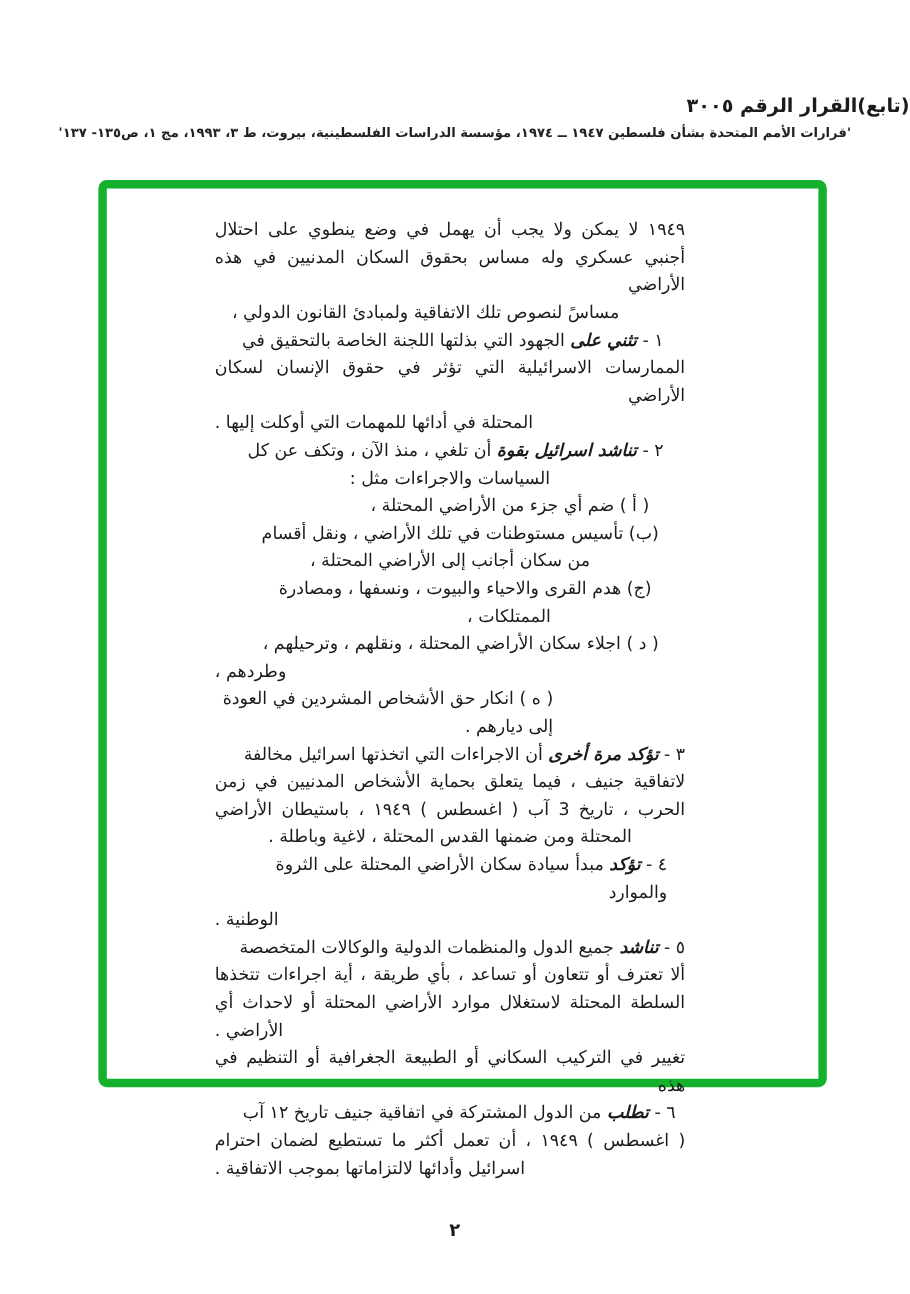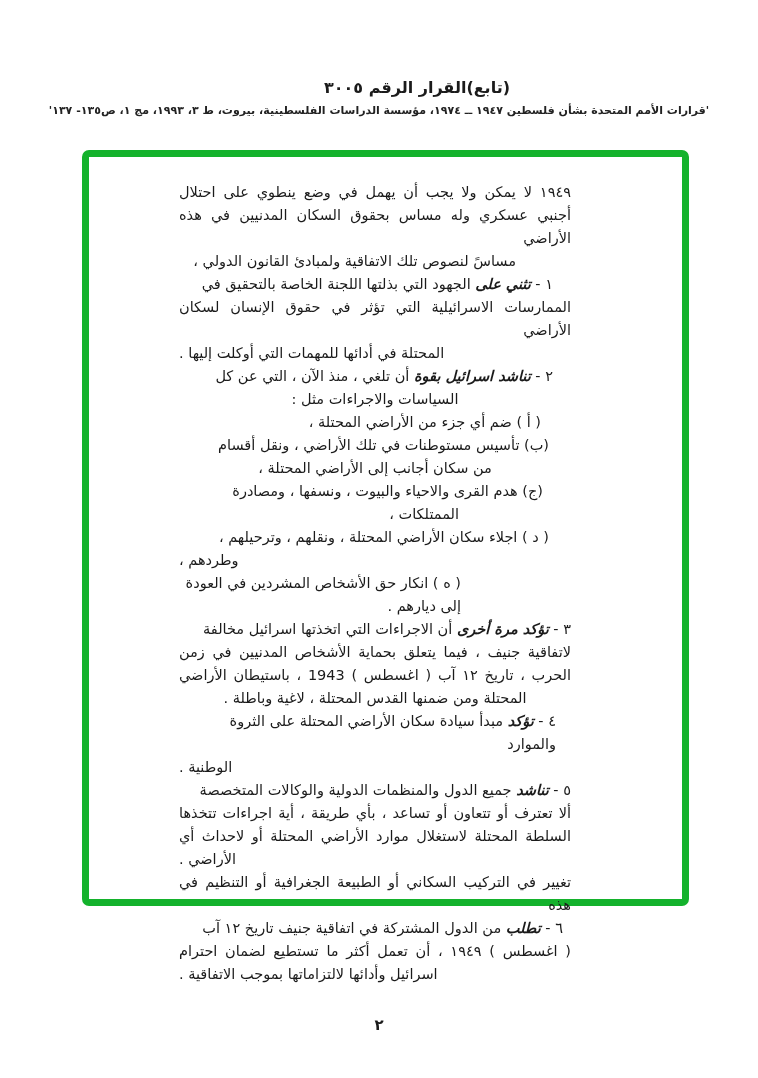--- a/index.html
+++ b/index.html
@@ -7,21 +7,21 @@
   body {
     position: relative;
     font-family: "DejaVu Sans", "Liberation Sans", sans-serif;
     color: #1b1b1b;
     overflow: hidden;
   }
   .page-title {
     position: absolute;
     top: 78px; left: 0; right: 0;
     padding-left: 76px;
-    text-align: center;
+    text-align: right;
     direction: rtl;
     font-size: 16px;
     font-weight: bold;
     letter-spacing: 0.5px;
   }
   .citation-line {
     position: absolute;
     top: 104px; left: 0; right: 0;
     text-align: center;
     direction: rtl;
@@ -66,33 +66,33 @@
 <div class="citation-line">'قرارات الأمم المتحدة بشأن فلسطين ١٩٤٧ ــ ١٩٧٤، مؤسسة الدراسات الفلسطينية، بيروت، ط ٣، ١٩٩٣، مج ١، ص١٣٥- ١٣٧'</div>
 
 <div class="highlight-box" style="border-color: rgb(20, 178, 44);">
   <div class="text-block">
       <div class="line justify"><span>١٩٤٩ لا يمكن ولا يجب أن يهمل في وضع ينطوي على احتلال</span></div>
       <div class="line justify"><span>أجنبي عسكري وله مساس بحقوق السكان المدنيين في هذه الأراضي</span></div>
       <div class="line right" style="padding-right: 55px;"><span>مساسً لنصوص تلك الاتفاقية ولمبادئ القانون الدولي ،</span></div>
       <div class="line right" style="padding-right: 18px;"><span>١ - </span><span class="bold">تثني على</span><span> الجهود التي بذلتها اللجنة الخاصة بالتحقيق في</span></div>
       <div class="line justify"><span>الممارسات الاسرائيلية التي تؤثر في حقوق الإنسان لسكان الأراضي</span></div>
       <div class="line left"><span>المحتلة في أدائها للمهمات التي أوكلت إليها .</span></div>
-      <div class="line right" style="padding-right: 18px;"><span>٢ - </span><span class="bold">تناشد اسرائيل بقوة</span><span> أن تلغي ، منذ الآن ، التي عن كل</span></div>
+      <div class="line right" style="padding-right: 18px;"><span>٢ - </span><span class="bold">تناشد اسرائيل بقوة</span><span> أن تلغي ، منذ الآن ، وتكف عن كل</span></div>
       <div class="line center"><span>السياسات والاجراءات مثل :</span></div>
       <div class="line right" style="padding-right: 30px;"><span>( أ ) ضم أي جزء من الأراضي المحتلة ،</span></div>
       <div class="line right" style="padding-right: 22px;"><span>(ب) تأسيس مستوطنات في تلك الأراضي ، ونقل أقسام</span></div>
       <div class="line center"><span>من سكان أجانب إلى الأراضي المحتلة ،</span></div>
       <div class="line right" style="padding-right: 28px;"><span>(ج) هدم القرى والاحياء والبيوت ، ونسفها ، ومصادرة</span></div>
       <div class="line right" style="padding-right: 112px;"><span>الممتلكات ،</span></div>
       <div class="line right" style="padding-right: 22px;"><span>( د ) اجلاء سكان الأراضي المحتلة ، ونقلهم ، وترحيلهم ،</span></div>
       <div class="line left"><span>وطردهم ،</span></div>
       <div class="line right" style="padding-right: 110px;"><span>( ه ) انكار حق الأشخاص المشردين في العودة إلى ديارهم .</span></div>
       <div class="line right"><span>٣ - </span><span class="bold">تؤكد مرة أخرى</span><span> أن الاجراءات التي اتخذتها اسرائيل مخالفة</span></div>
       <div class="line justify"><span>لاتفاقية جنيف ، فيما يتعلق بحماية الأشخاص المدنيين في زمن</span></div>
-      <div class="line justify"><span>الحرب ، تاريخ ١٢ آب ( اغسطس ) 1943 ، باستيطان الأراضي</span></div>
+      <div class="line justify"><span>الحرب ، تاريخ 3 آب ( اغسطس ) ١٩٤٩ ، باستيطان الأراضي</span></div>
       <div class="line center"><span>المحتلة ومن ضمنها القدس المحتلة ، لاغية وباطلة .</span></div>
       <div class="line right" style="padding-right: 15px;"><span>٤ - </span><span class="bold">تؤكد</span><span> مبدأ سيادة سكان الأراضي المحتلة على الثروة والموارد</span></div>
       <div class="line left"><span>الوطنية .</span></div>
       <div class="line right"><span>٥ - </span><span class="bold">تناشد</span><span> جميع الدول والمنظمات الدولية والوكالات المتخصصة</span></div>
       <div class="line justify"><span>ألا تعترف أو تتعاون أو تساعد ، بأي طريقة ، أية اجراءات تتخذها</span></div>
       <div class="line justify"><span>السلطة المحتلة لاستغلال موارد الأراضي المحتلة أو لاحداث أي</span></div>
       <div class="line left"><span>الأراضي .</span></div>
       <div class="line justify"><span>تغيير في التركيب السكاني أو الطبيعة الجغرافية أو التنظيم في هذه</span></div>
       <div class="line right" style="padding-right: 8px;"><span>٦ - </span><span class="bold">تطلب</span><span> من الدول المشتركة في اتفاقية جنيف تاريخ ١٢ آب</span></div>
       <div class="line justify"><span>( اغسطس ) ١٩٤٩ ، أن تعمل أكثر ما تستطيع لضمان احترام</span></div>

